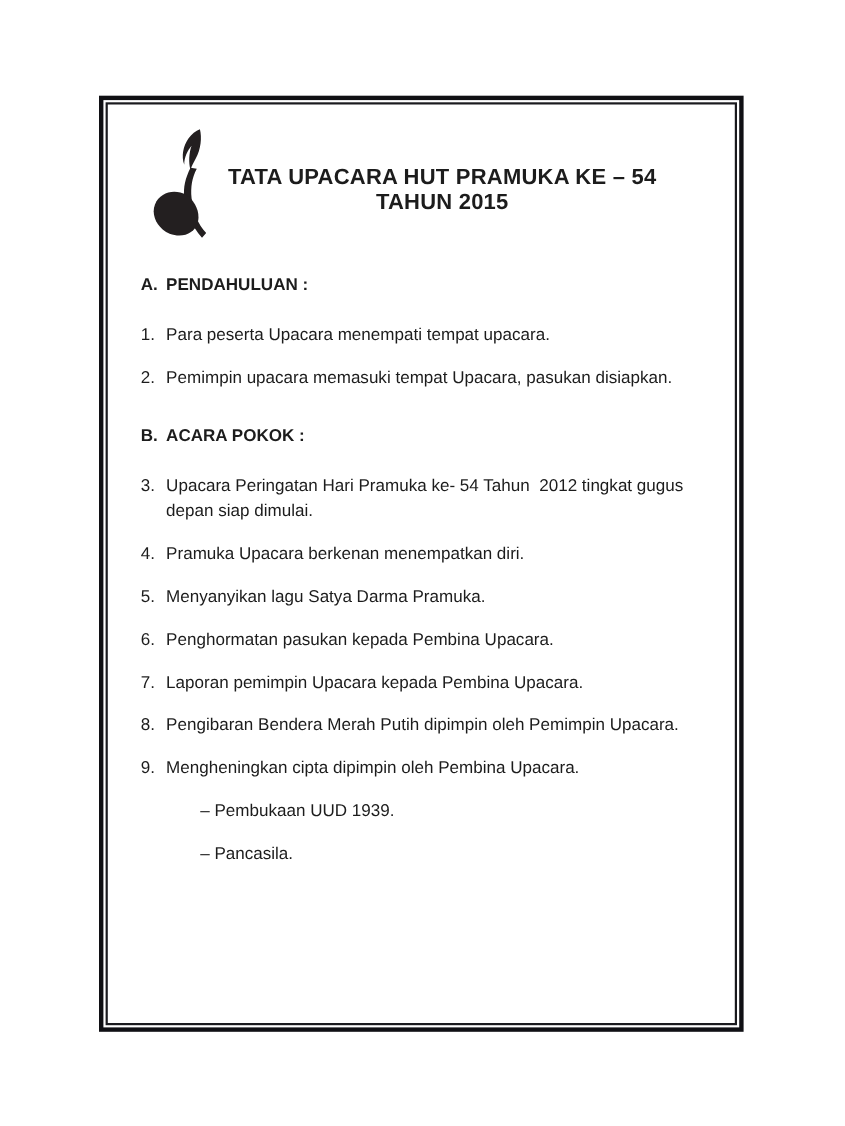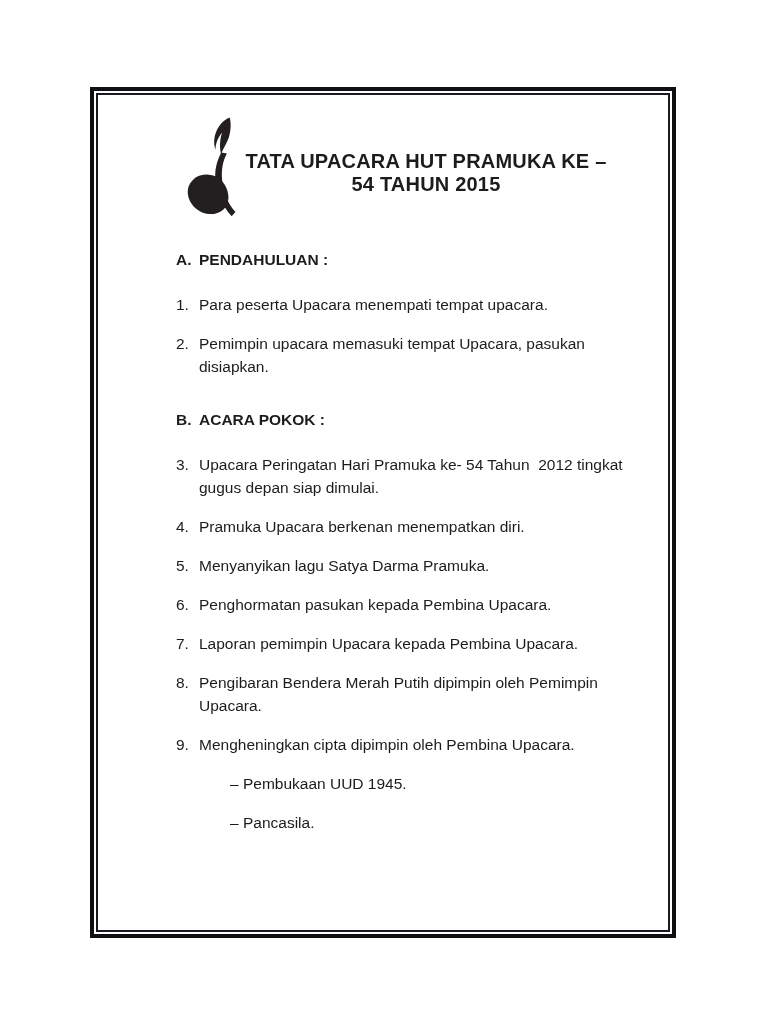--- a/index.html
+++ b/index.html
@@ -16,21 +16,20 @@
     left: 90px; top: 87px;
     width: 586px; height: 851px;
     border: 4px solid #101014;
     padding: 2px;
     background: #ffffff;
   }
   .page-frame-inner {
     width: 100%; height: 100%;
     border: 2px solid #1a1a1e;
     overflow: hidden;
-    padding-left: 48px;
   }
   .doc-header {
     display: flex;
     align-items: center;
     margin: 20px 20px 0 41px;
     height: 115px;
   }
   .logo-box {
     width: 57px; height: 115px;
     flex-shrink: 0;
@@ -145,17 +144,17 @@
     </div>
     <div class="list-item">
       <span class="num">8.</span>
       <span class="txt">Pengibaran Bendera Merah Putih dipimpin oleh Pemimpin Upacara.</span>
     </div>
     <div class="list-item">
       <span class="num">9.</span>
       <span class="txt">Mengheningkan cipta dipimpin oleh Pembina Upacara.</span>
     </div>
 
-    <div class="sub-item">– Pembukaan UUD 1945.</div>
+    <div class="sub-item">– Pembukaan UUD 1939.</div>
     <div class="sub-item">– Pancasila.</div>
 
   </div>
 </div>
 
 </body></html>

